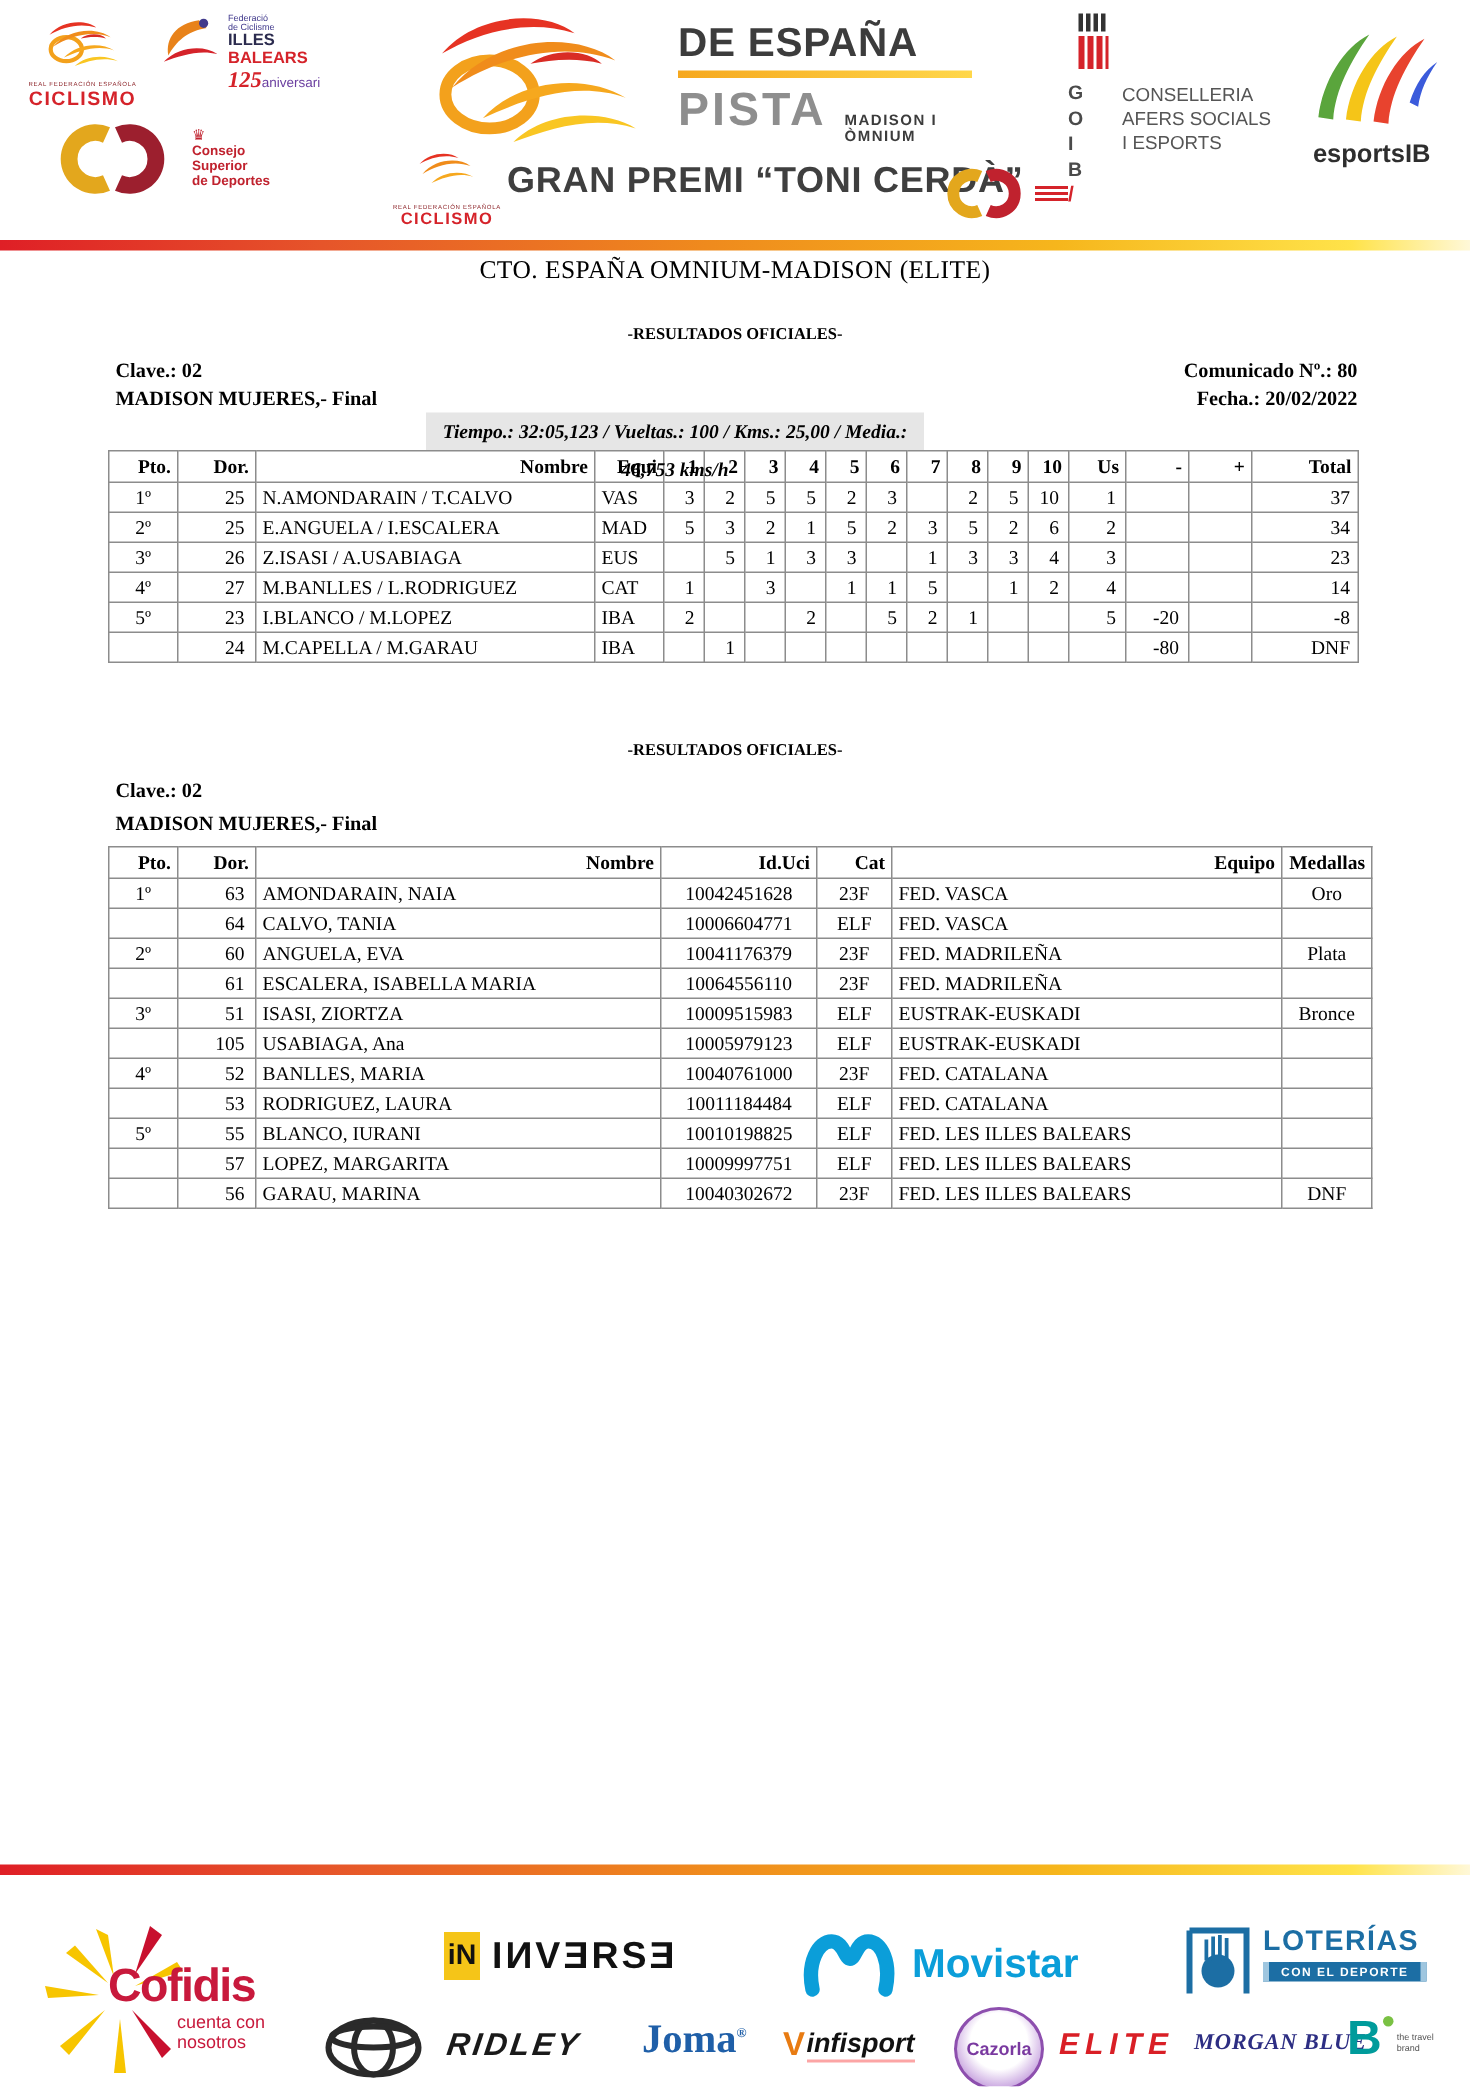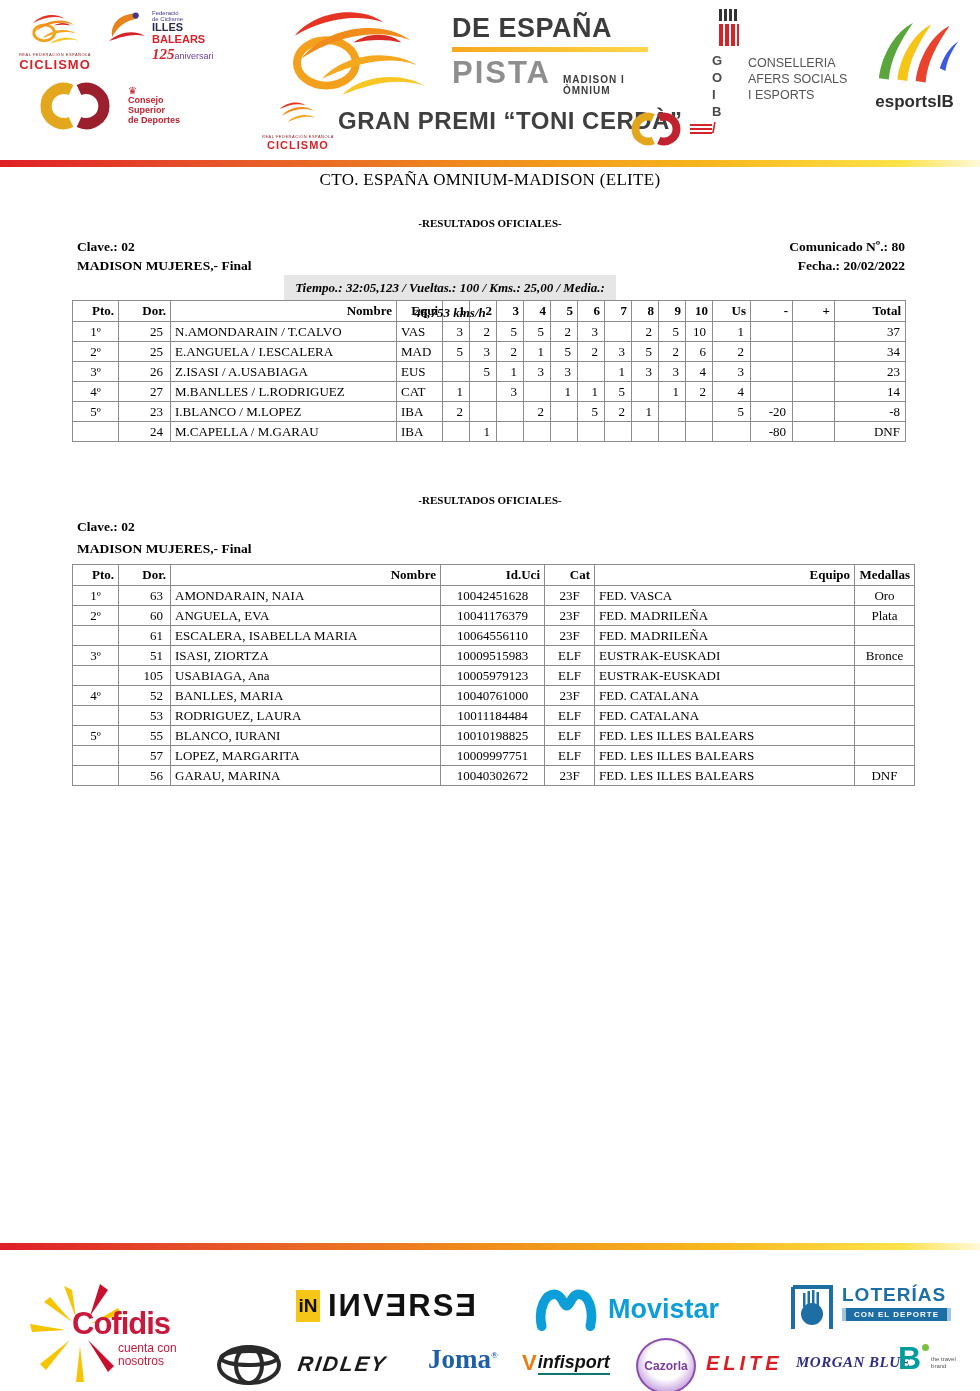--- a/index.html
+++ b/index.html
@@ -82,35 +82,35 @@
 
   
   .cofidis{left:24px;top:1278px;width:190px;height:110px;}
   .cofidis-name{position:absolute;left:48px;top:28px;font-size:31px;font-weight:bold;color:#c8193c;
     font-family:"Liberation Sans",sans-serif;letter-spacing:-1px;}
   .cofidis-tag{position:absolute;left:94px;top:64px;font-size:12px;color:#c8193c;line-height:13px;
     font-family:"Liberation Sans",sans-serif;}
   .inverse{left:296px;top:1288px;display:flex;align-items:center;gap:8px;}
   .inv-box{width:24px;height:32px;background:#f5c518;color:#111;font-weight:900;font-size:19px;
     display:flex;align-items:center;justify-content:center;font-family:"Liberation Sans",sans-serif;}
-  .inv-name{font-size:31px;font-weight:900;color:#111;letter-spacing:2px;font-family:"Liberation Sans",sans-serif;}
+  .inv-name{font-size:25px;font-weight:900;color:#111;letter-spacing:2px;font-family:"Liberation Sans",sans-serif;}
   .movistar{left:534px;top:1286px;display:flex;align-items:center;gap:10px;}
   .mov-name{font-size:27px;font-weight:bold;color:#0b9ed9;font-family:"Liberation Sans",sans-serif;}
   .loterias{left:790px;top:1284px;display:flex;gap:8px;align-items:flex-start;}
   .lot-name{font-size:19px;font-weight:bold;color:#1c6ea4;letter-spacing:1px;font-family:"Liberation Sans",sans-serif;}
   .lot-band{margin-top:2px;background:#1c6ea4;color:#fff;font-size:8px;font-weight:bold;letter-spacing:1px;
     padding:2px 8px;font-family:"Liberation Sans",sans-serif;border-left:4px solid #9fc6df;border-right:4px solid #9fc6df;}
   .toyota{left:216px;top:1344px;}
   .ridley{left:298px;top:1352px;font-size:21px;font-weight:900;font-style:italic;color:#1a1a1a;
     letter-spacing:2px;font-family:"Liberation Sans",sans-serif;transform:skewX(-8deg);}
   .joma{left:428px;top:1344px;font-size:27px;font-weight:bold;color:#1f5fa8;font-family:"Liberation Serif",serif;}
   .joma sup{font-size:9px;}
   .infisport{left:522px;top:1350px;display:flex;align-items:center;font-family:"Liberation Sans",sans-serif;}
   .inf-v{color:#e87b12;font-size:22px;font-weight:900;margin-right:1px;}
-  .inf-name{font-size:18px;font-weight:800;font-style:italic;color:#111;border-bottom:2px solid #0f766e;}
+  .inf-name{font-size:18px;font-weight:800;font-style:italic;color:#111;border-bottom:2px solid #fca5a5;}
   .cazorla{left:636px;top:1338px;width:56px;height:52px;border-radius:50%;
     background:radial-gradient(circle at 50% 40%,#fff 45%,#c9a6e0 75%,#8d4fae 100%);
     border:2px solid #8d4fae;display:flex;align-items:center;justify-content:center;}
   .caz-name{font-size:12px;font-weight:bold;color:#7a3aa0;font-family:"Liberation Sans",sans-serif;}
   .elite{left:706px;top:1352px;font-size:20px;font-weight:900;font-style:italic;color:#d91f26;
     letter-spacing:4px;font-family:"Liberation Sans",sans-serif;}
   .morgan{left:796px;top:1354px;font-size:15px;font-weight:900;font-style:italic;color:#2d2e83;
     letter-spacing:.5px;font-family:"Liberation Serif",serif;}
   .bbrand{left:898px;top:1342px;display:flex;font-family:"Liberation Sans",sans-serif;}
   .bb-letter{font-size:32px;font-weight:bold;color:#009b9b;line-height:32px;}
@@ -430,20 +430,29 @@
           <tr>
             <td class="c0">1º</td>
             <td class="c1">63</td>
             <td class="c2">AMONDARAIN, NAIA</td>
             <td class="c3">10042451628</td>
             <td class="c4">23F</td>
             <td class="c5">FED. VASCA</td>
             <td class="c6">Oro</td>
           </tr>
           <tr>
+            <td class="c0"></td>
+            <td class="c1">64</td>
+            <td class="c2">CALVO, TANIA</td>
+            <td class="c3">10006604771</td>
+            <td class="c4">ELF</td>
+            <td class="c5">FED. VASCA</td>
+            <td class="c6"></td>
+          </tr>
+          <tr>
             <td class="c0">2º</td>
             <td class="c1">60</td>
             <td class="c2">ANGUELA, EVA</td>
             <td class="c3">10041176379</td>
             <td class="c4">23F</td>
             <td class="c5">FED. MADRILEÑA</td>
             <td class="c6">Plata</td>
           </tr>
           <tr>
             <td class="c0"></td>

